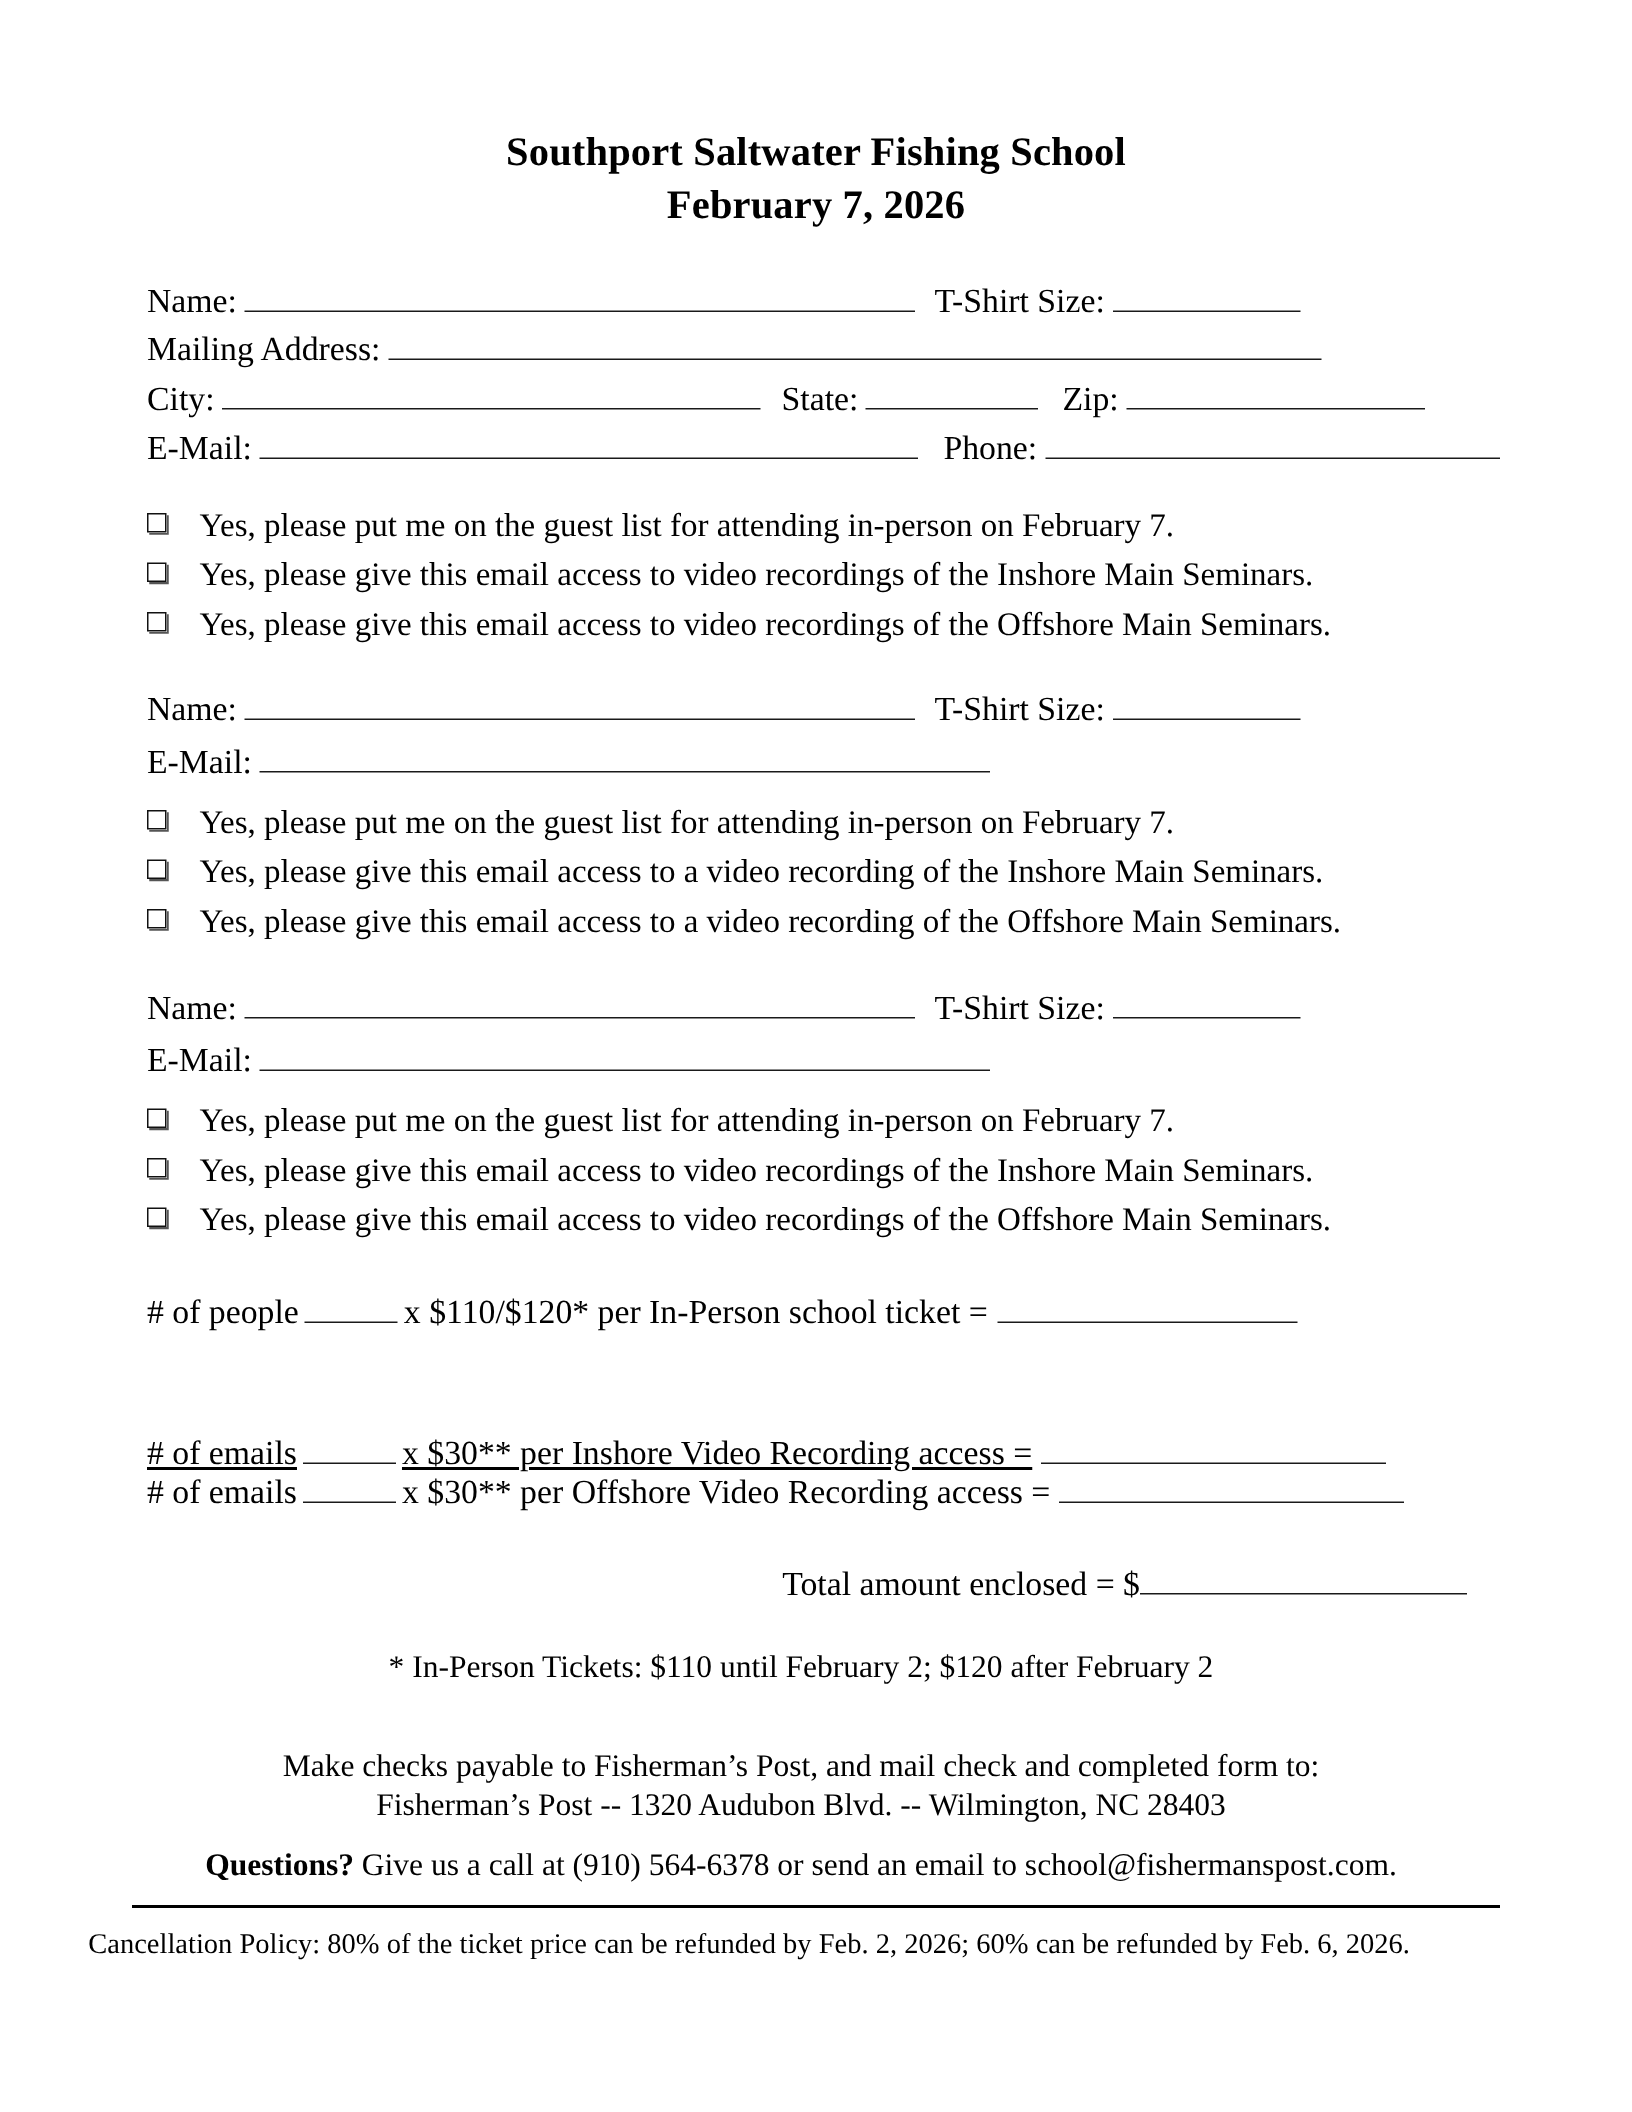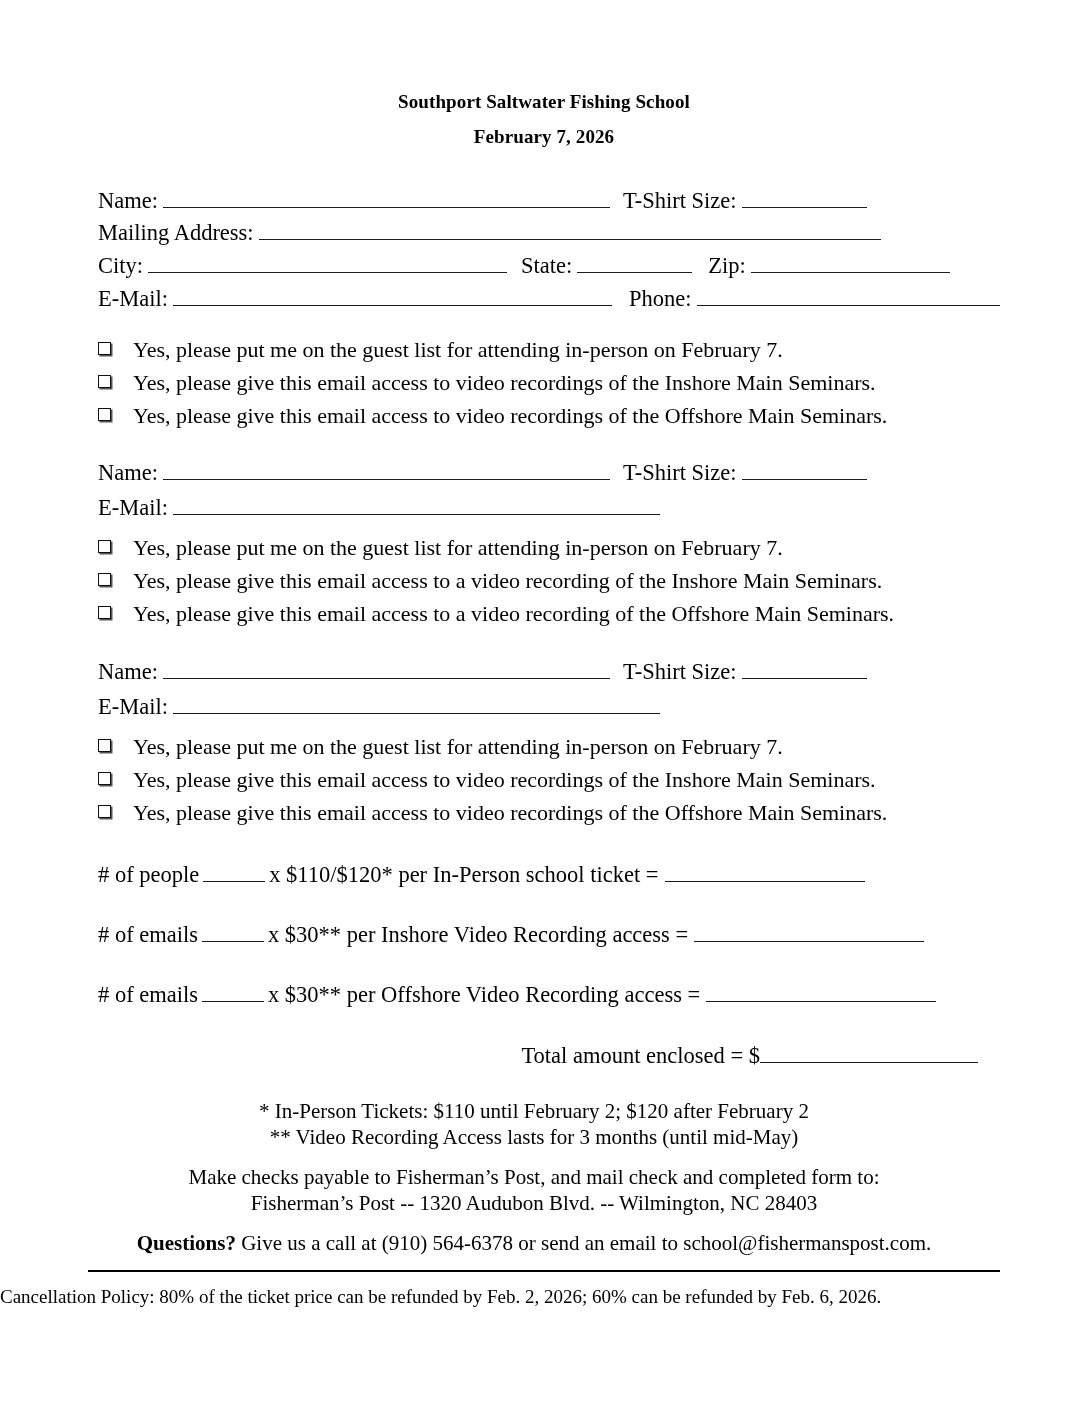--- a/index.html
+++ b/index.html
@@ -26,21 +26,21 @@
 
   
   .title-block {
     position: absolute;
     left: 0;
     top: 84px;
     width: 1088px;
     text-align: center;
   }
   .title-line {
-    font-size: 19px;
+    font-size: 27px;
     font-weight: bold;
     line-height: 35px;
     letter-spacing: 0.1px;
     font-family: Liberation Serif, serif;
   }
 
   
   .row {
     position: absolute;
     left: 98px;
@@ -142,23 +142,24 @@
     width: 912px;
     height: 0;
     border-top: 2.4px solid #000;
   }
 
   .policy {
     position: absolute;
     left: 0;
     top: 1285px;
     width: 904px;
-    text-align: left;
+    text-align: right;
     font-size: 19px;
     line-height: 24px;
+    padding-left: 36px;
   }
 </style>
 </head>
 <body>
 
 <div class="page">
 
   <div class="title-block">
     <div class="title-line">Southport Saltwater Fishing School</div>
     <div class="title-line">February 7, 2026</div>
@@ -221,34 +222,33 @@
     <span class="chk-box"></span><span class="chk-text">Yes, please give this email access to video recordings of the Inshore Main Seminars.</span>
   </div>
   <div class="chk-row" style="top:800px;">
     <span class="chk-box"></span><span class="chk-text">Yes, please give this email access to video recordings of the Offshore Main Seminars.</span>
   </div>
 
   <div class="price-row" style="top:862px;">
     <span># of people</span><span class="blank-short"></span><span>x $110/$120* per In-Person school ticket =</span><span class="blank-result" style="width:200px;"></span>
   </div>
 
-  <div class="price-row" style="top:922px;">
+  <div class="price-row" style="top:956px;text-decoration:underline;">
     <span># of emails</span><span class="blank-short"></span><span>x $30** per Inshore Video Recording access =</span><span class="blank-result" style="width:230px;"></span>
   </div>
 
   <div class="price-row" style="top:982px;">
     <span># of emails</span><span class="blank-short"></span><span>x $30** per Offshore Video Recording access =</span><span class="blank-result" style="width:230px;"></span>
   </div>
 
   <div class="total-row" style="top:1043px;">
     <span>Total amount enclosed = $</span><span class="total-rule"></span>
   </div>
 
   <div class="center-block" style="top:1098px;">* In-Person Tickets: $110 until February 2; $120 after February 2</div>
-  <div class="center-block" style="top:1124px;">** Video Recording Access lasts for 3 months (until mid-May)</div>
 
   <div class="center-block" style="top:1164px;">Make checks payable to Fisherman’s Post, and mail check and completed form to:</div>
   <div class="center-block" style="top:1190px;">Fisherman’s Post  --   1320 Audubon Blvd.   --   Wilmington, NC  28403</div>
 
   <div class="center-block" style="top:1230px;">
     <span class="bold">Questions?</span><span> Give us a call at (910) 564-6378 or send an email to school@fishermanspost.com.</span>
   </div>
 
   <div class="divider"></div>
   <div class="policy">Cancellation Policy: 80% of the ticket price can be refunded by Feb. 2, 2026; 60% can be refunded by Feb. 6, 2026.</div>

